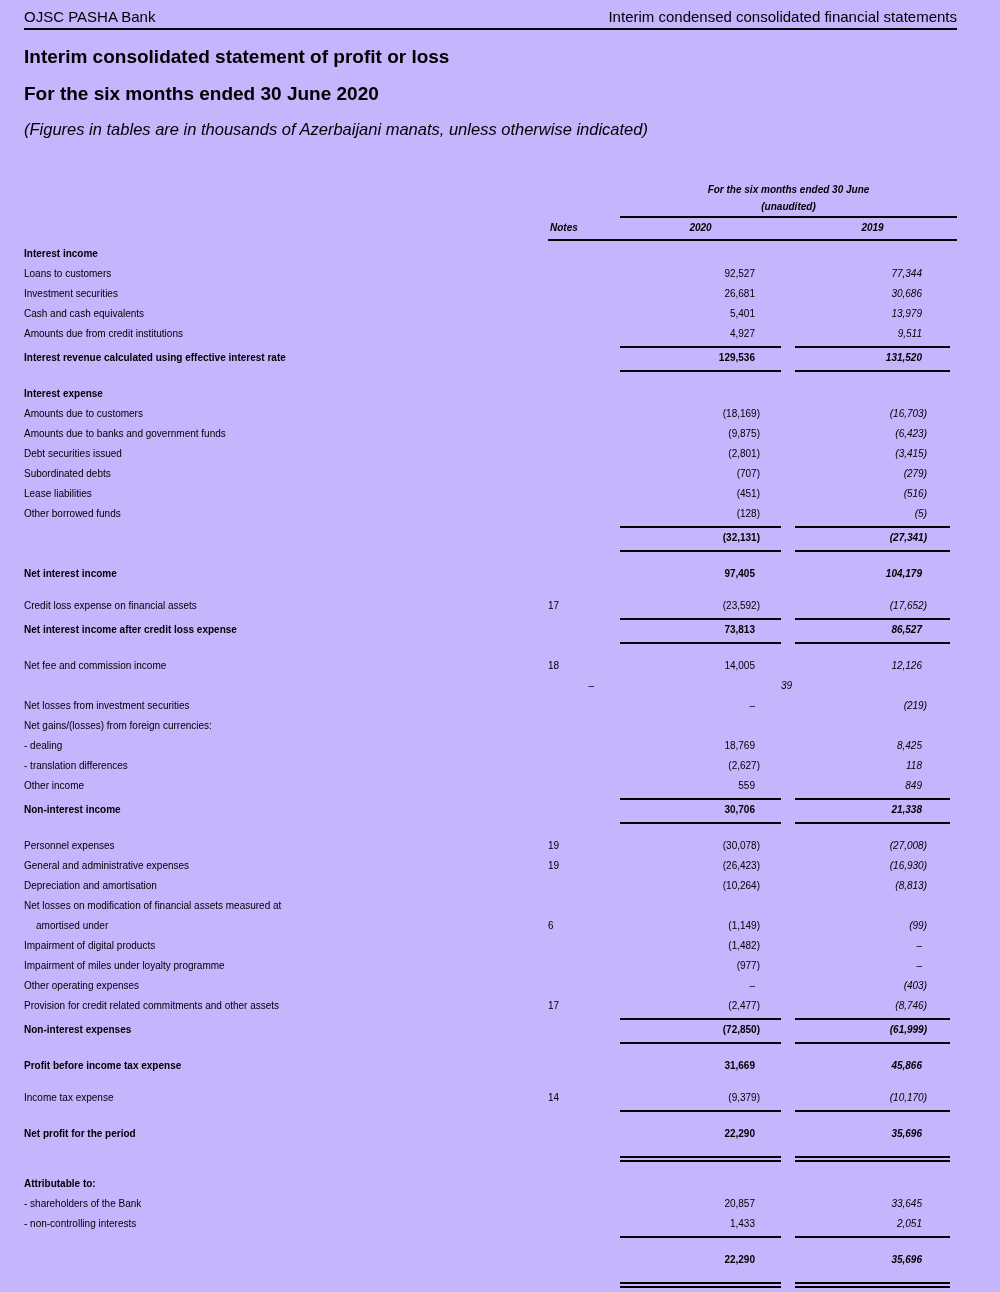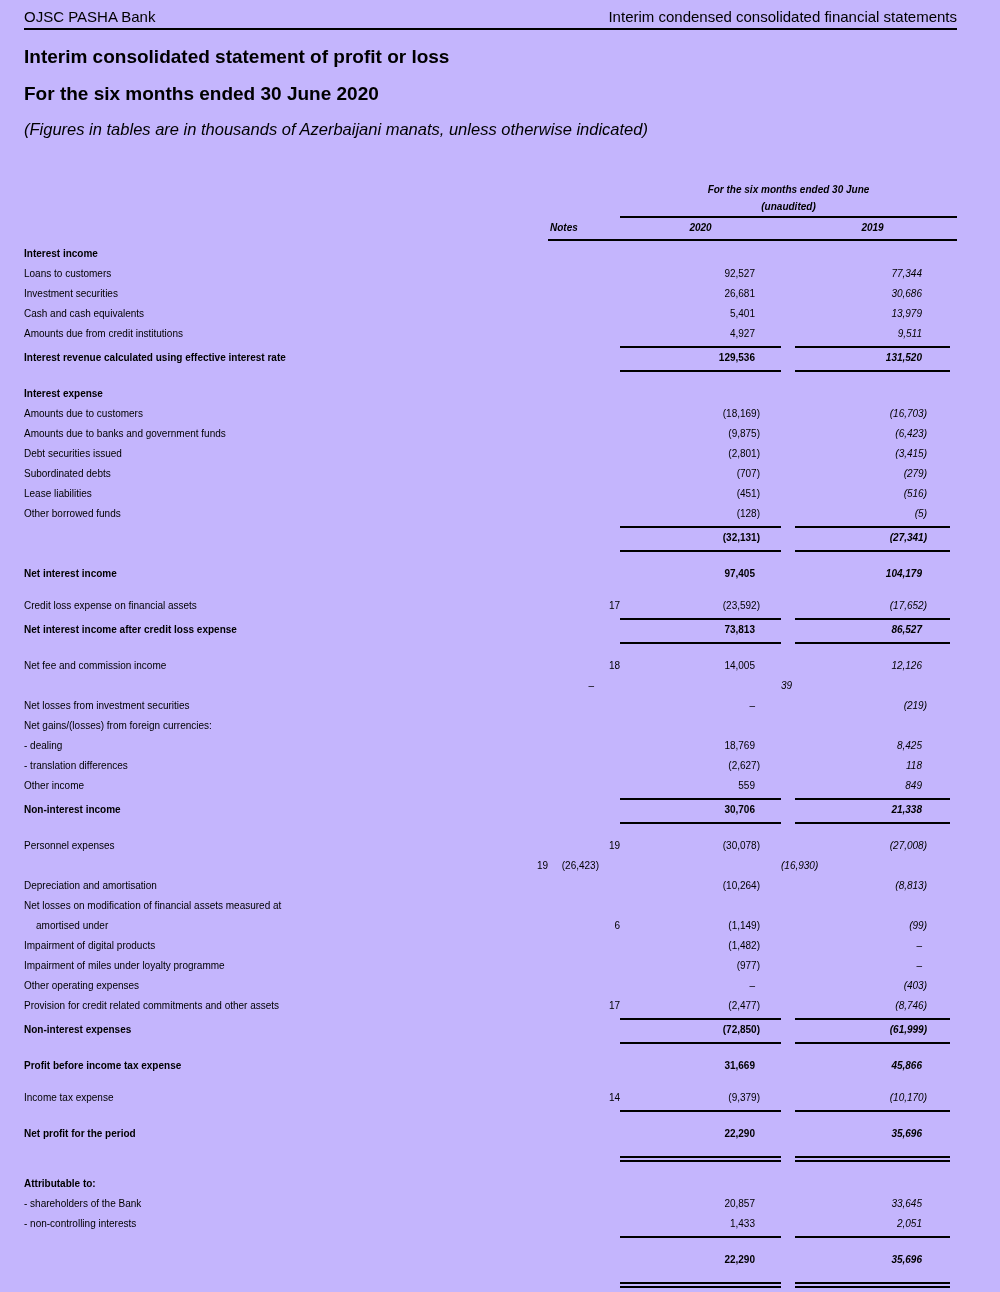--- a/index.html
+++ b/index.html
@@ -77,21 +77,21 @@
   .thead-cols > .h-2020 { text-align: center; }
   .thead-cols > .h-2019 { text-align: center; }
 
   
   .tbody { padding-top: 3px; }
   .row { align-items: baseline; }
   .row > .cell { line-height: 20px; }
   .row.gap { margin-top: 12px; }
   .row.bold { font-weight: 700; }
   .row.indent .label { padding-left: 12px; }
-  .cell.note { text-align: right; }
+  .cell.note { text-align: left; }
   .cell.val { text-align: right; white-space: nowrap; }
   .cell.v2020 { padding-right: 26px; }
   .cell.v2019 { padding-right: 28px; font-style: italic; }
   .row.u1 .cell.val { padding-bottom: 2px; border-bottom: 2px solid #000000; }
   .row.u2 .cell.val { padding-bottom: 12px; border-bottom: 6px double #000000; }
   .hang { display: inline-block; margin-right: -5px; }
 </style>
 </head>
 <body>
 
@@ -353,20 +353,21 @@
   <div class="row grid gap">
     <div class="cell label">Personnel expenses</div>
     <div class="cell note">19</div>
     <div class="cell val v2020">(30,078<span class="hang">)</span></div>
     <div class="cell colgap"></div>
     <div class="cell val v2019">(27,008<span class="hang">)</span></div>
     <div class="cell spare"></div>
   </div>
 
   <div class="row grid">
+    <div class="cell label">General and administrative expenses</div>
     <div class="cell note">19</div>
     <div class="cell val v2020">(26,423<span class="hang">)</span></div>
     <div class="cell colgap"></div>
     <div class="cell val v2019">(16,930<span class="hang">)</span></div>
     <div class="cell spare"></div>
   </div>
 
   <div class="row grid">
     <div class="cell label">Depreciation and amortisation</div>
     <div class="cell note"></div>

